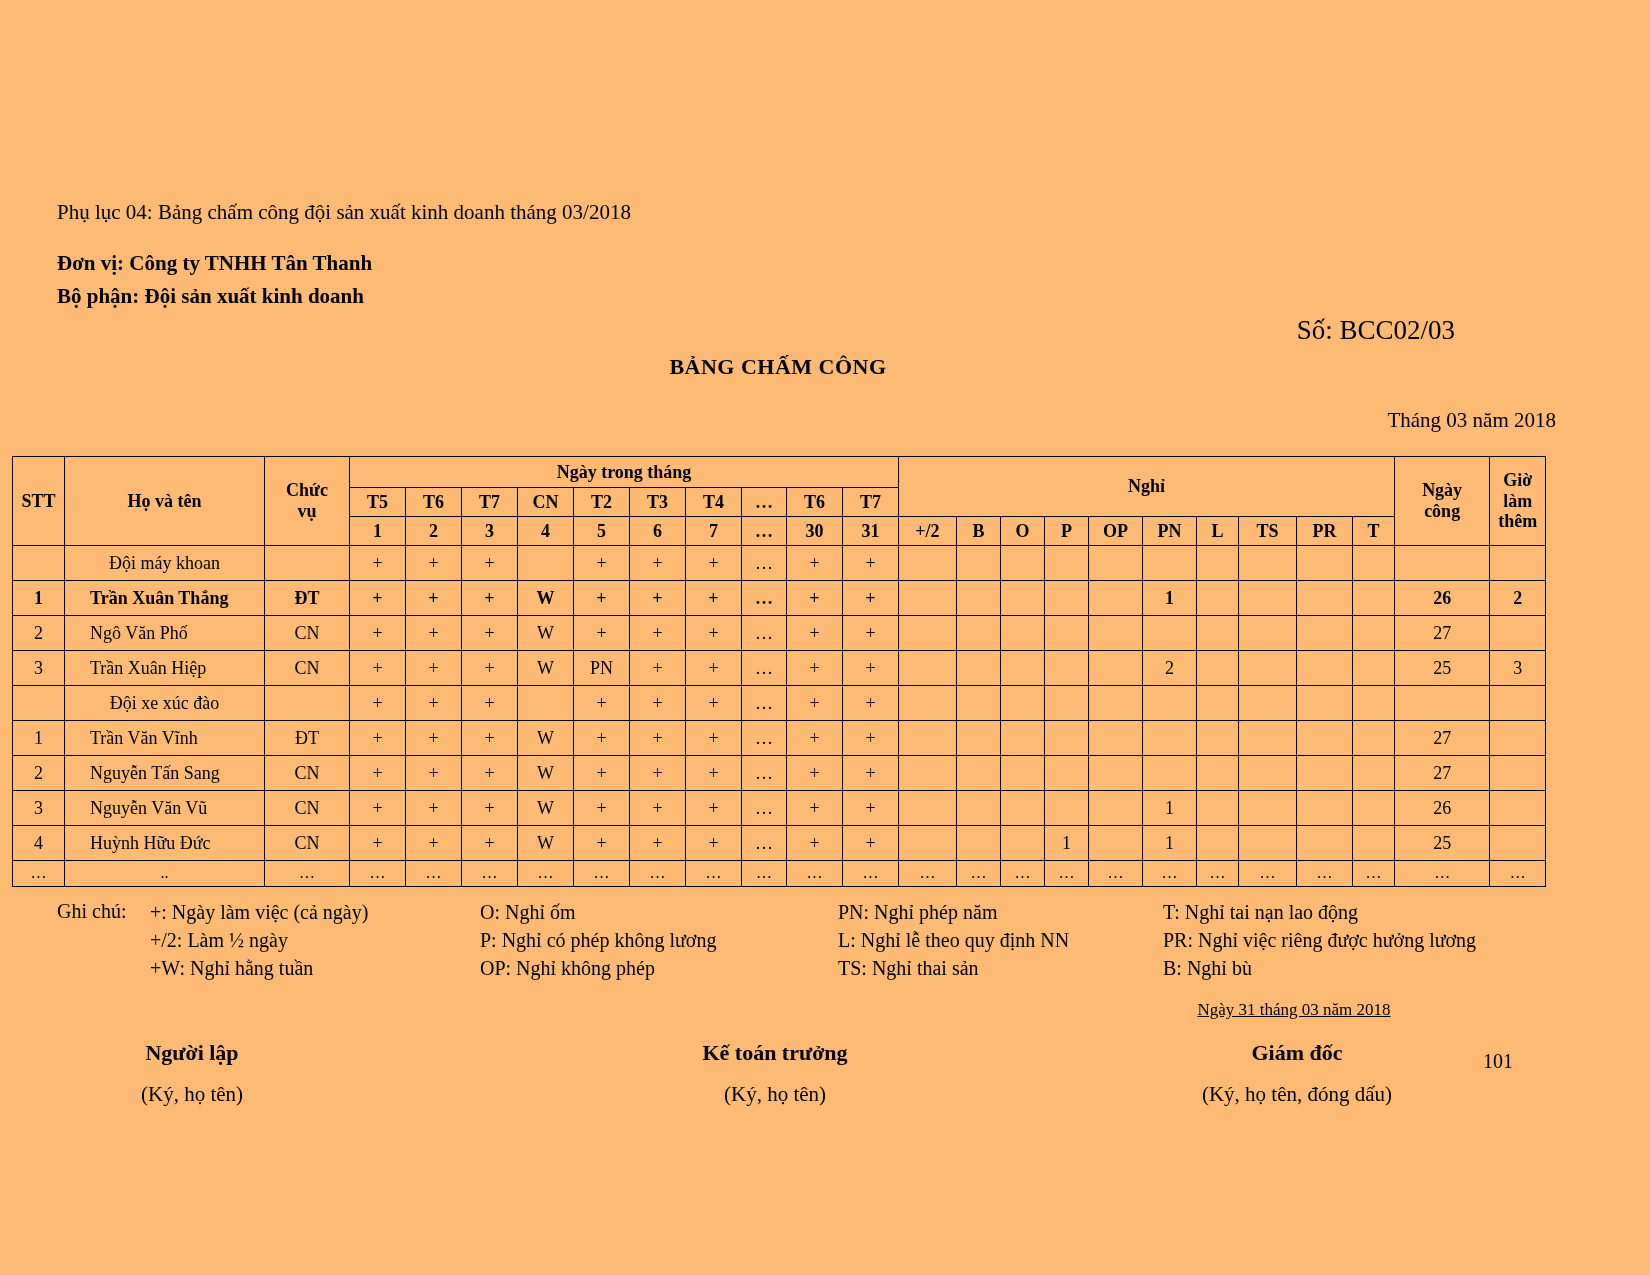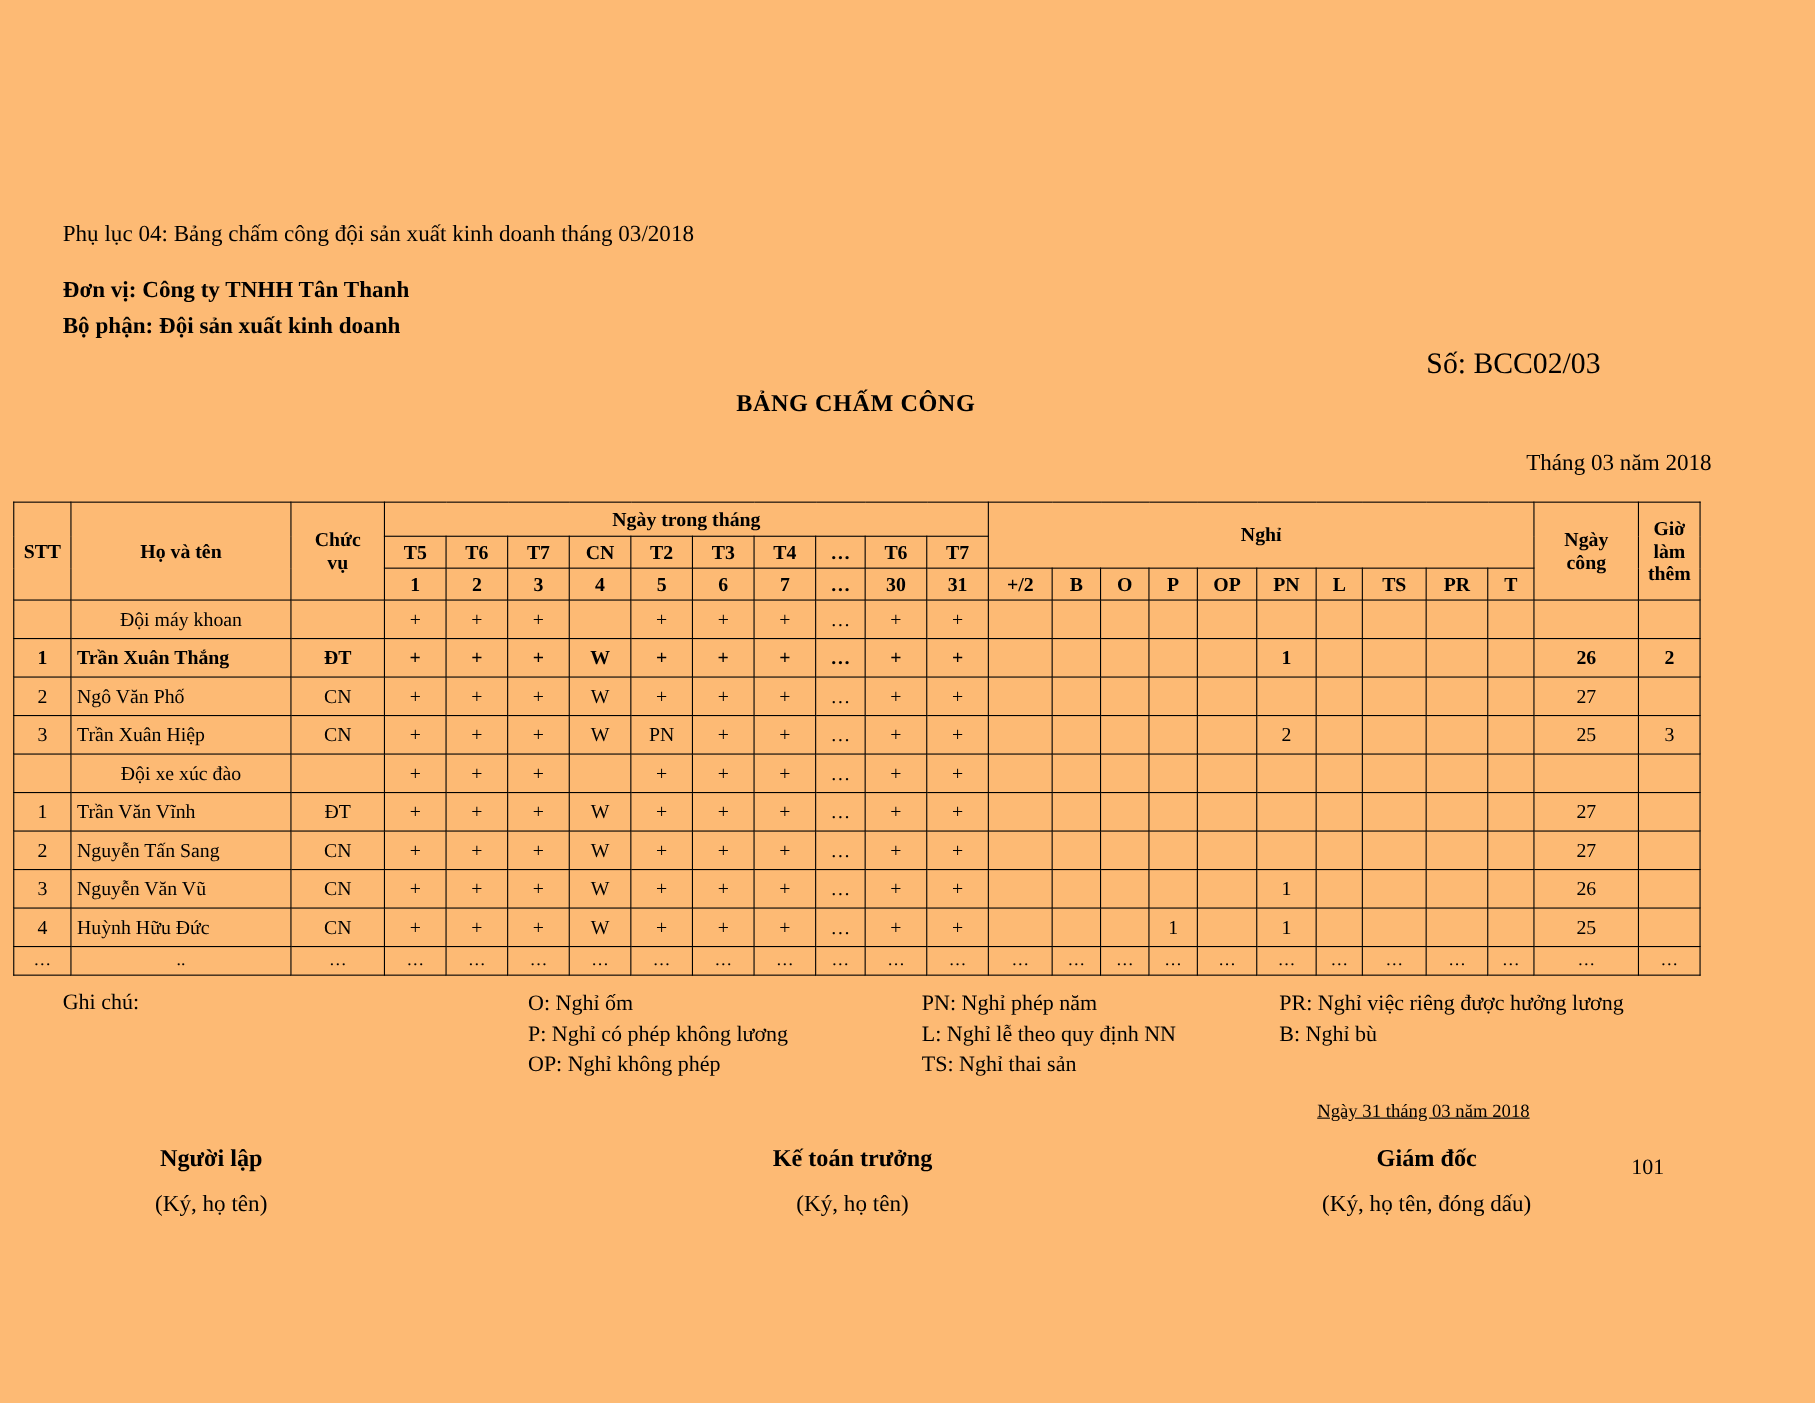--- a/index.html
+++ b/index.html
@@ -25,21 +25,21 @@
     border:1px solid #000; text-align:center; vertical-align:middle;
     padding:0 2px; overflow:hidden; line-height:1.15;
   }
   .timesheet thead th { font-weight:bold; }
   .timesheet thead tr:nth-child(1) { height:31px; }
   .timesheet thead tr:nth-child(2) { height:29px; }
   .timesheet thead tr:nth-child(3) { height:29px; }
   .timesheet tbody tr { height:35px; }
   .timesheet tbody tr.ellipsis-row { height:26px; font-size:16px; }
   .wrapnarrow { display:inline-block; max-width:3.1em; }
-  td.name-left { text-align:left; padding-left:5px; }
+  td.name-left { text-align:left; padding-left:25px; }
   td.name-center { text-align:center; }
   tr.bold-row td { font-weight:bold; }
   tr.group-row td[data-name="cell-name"] { font-weight:normal; }
 
   .legend-label { left:57px; top:900px; font-size:20px; }
   .legend-col { top:898px; font-size:20px; line-height:28px; }
   .legend-col-1 { left:150px; }
   .legend-col-2 { left:480px;font-family:Liberation Serif, serif; }
   .legend-col-3 { left:838px; }
   .legend-col-4 { left:1163px; }
@@ -406,31 +406,37 @@
           <td data-name="cell-absence">…</td>
           <td data-name="cell-absence">…</td>
           <td data-name="cell-absence">…</td>
           <td data-name="cell-workdays">…</td>
           <td data-name="cell-overtime">…</td>
         </tr>
       </tbody>
   </table>
 
   <div class="abs legend-label" data-name="legend-label">Ghi chú:</div>
+  <div class="abs legend-col legend-col-1" data-name="legend-column-1">
+    <div data-name="legend-item">+: Ngày làm việc (cả ngày)</div>
+    <div data-name="legend-item">+/2: Làm ½ ngày</div>
+    <div data-name="legend-item">+W: Nghỉ hằng tuần</div>
+  </div>
   <div class="abs legend-col legend-col-2" data-name="legend-column-2">
     <div data-name="legend-item">O: Nghỉ ốm</div>
     <div data-name="legend-item">P: Nghỉ có phép không lương</div>
     <div data-name="legend-item">OP: Nghỉ không phép</div>
   </div>
   <div class="abs legend-col legend-col-3" data-name="legend-column-3">
     <div data-name="legend-item">PN: Nghỉ phép năm</div>
     <div data-name="legend-item">L: Nghỉ lễ theo quy định NN</div>
     <div data-name="legend-item">TS: Nghỉ thai sản</div>
   </div>
   <div class="abs legend-col legend-col-4" data-name="legend-column-4">
+    <div data-name="legend-item">T: Nghỉ tai nạn lao động</div>
     <div data-name="legend-item">PR: Nghỉ việc riêng được hưởng lương</div>
     <div data-name="legend-item">B: Nghỉ bù</div>
   </div>
 
   <div class="abs dateline" data-name="date-line">Ngày 31 tháng 03 năm 2018</div>
 
   <div class="abs sigblock sig-1" data-name="signature-block-preparer">
     <div class="sig-title" data-name="signature-title">Người lập</div>
     <div class="sig-sub" data-name="signature-subtitle">(Ký, họ tên)</div>
   </div>

